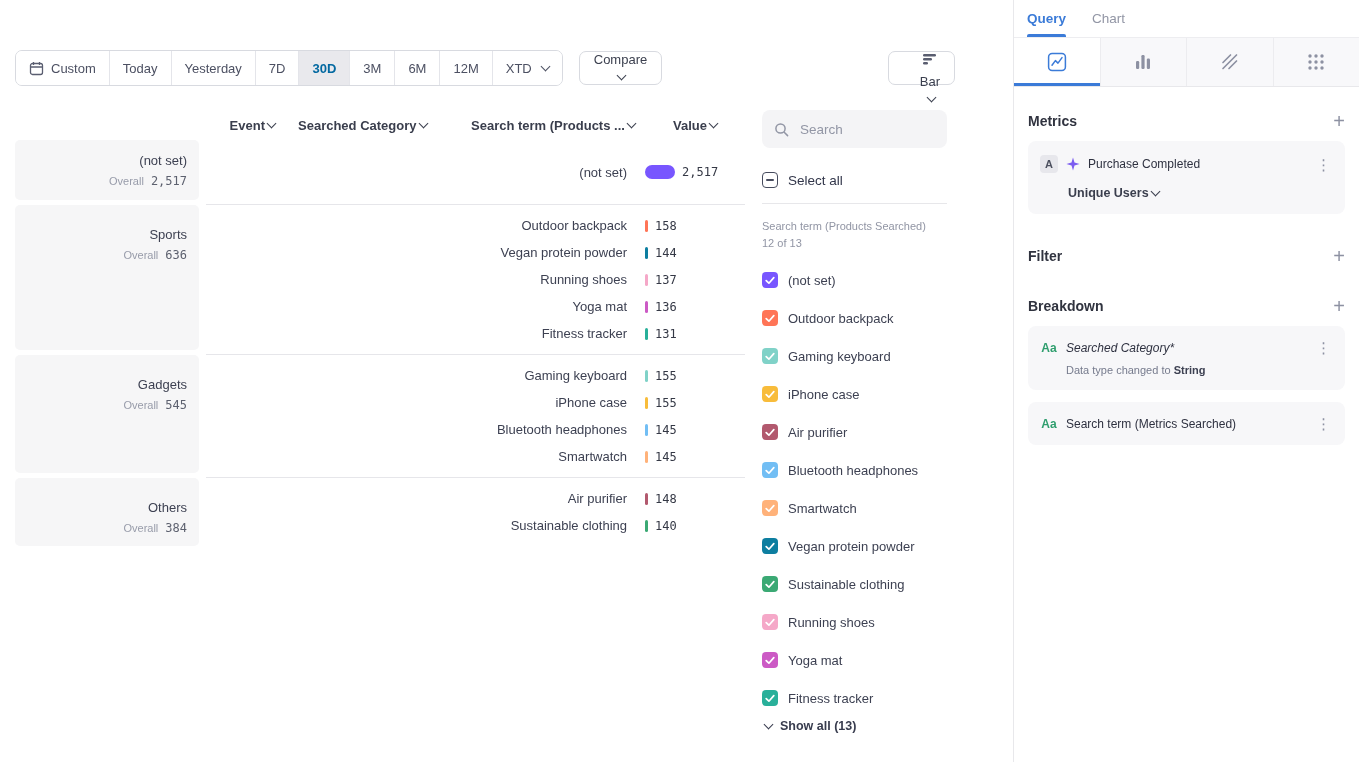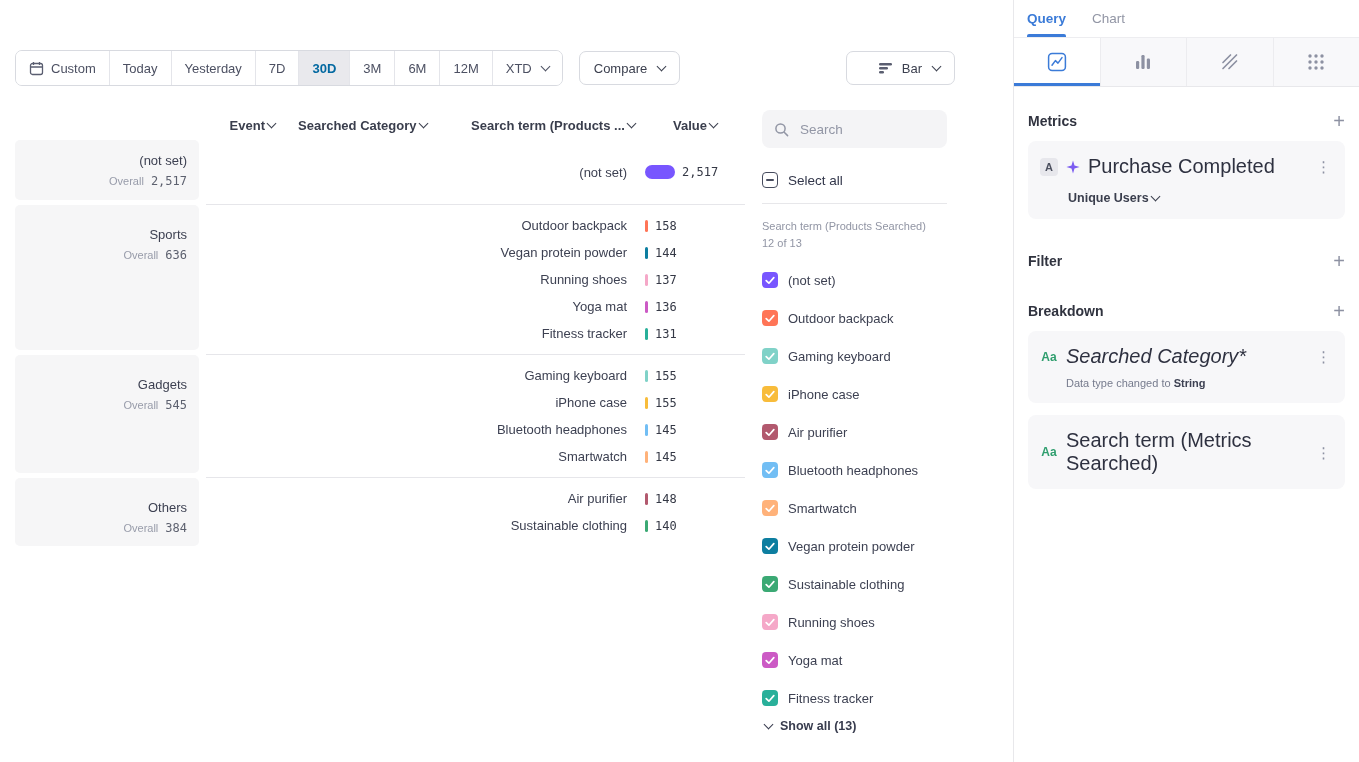--- a/index.html
+++ b/index.html
@@ -7,21 +7,21 @@
   .app{position:relative;width:1359px;height:762px;background:#fff;}
   svg{display:block;}
   .chev{display:inline-block;width:6px;height:6px;border-right:1.6px solid currentColor;border-bottom:1.6px solid currentColor;transform:rotate(45deg);margin:-3px 0 0 3px;flex:none;}
 
   
   .toolbar{position:absolute;top:50px;left:15px;right:404px;display:flex;align-items:center;}
   .seg{display:flex;align-items:stretch;height:34px;border:1px solid #d8dae0;border-radius:7px;background:#fff;overflow:hidden;}
   .seg-btn{display:flex;align-items:center;gap:7px;padding:0 13px;font-size:13px;color:#4c5062;background:#fff;border:none;border-right:1px solid #e4e5ea;cursor:pointer;font-family:inherit;}
   .seg-btn:last-child{border-right:none;}
   .seg-btn.active{background:#e9e9ed;color:#0369a1;font-weight:bold;}
-  .btn{display:flex;align-items:center;gap:8px;height:34px;padding:0 14px;font-size:13px;color:#3c404f;background:#fff;border:1px solid #d8dae0;border-radius:7px;cursor:pointer;font-family:inherit;}
+  .btn{display:flex;align-items:center;gap:8px;height:34px;padding:0 14px;font-size:13px;color:#3c404f;background:#fff;border:1px solid #d8dae0;border-radius:7px;cursor:pointer;font-family:inherit;flex-direction:column;}
   .compare{margin-left:16px;}
   .bar-btn{margin-left:auto;padding-left:31px;}
 
   
   .report{position:absolute;top:110px;left:15px;width:730px;}
   .cols-header{display:flex;height:30px;align-items:center;font-size:13px;font-weight:bold;color:#3a3e4d;}
   .h-event{width:260px;margin-right:8px;display:flex;justify-content:flex-end;align-items:center;padding-right:6px;cursor:pointer;}
   .h-cat{width:160px;margin-right:7px;display:flex;align-items:center;padding-left:9px;cursor:pointer;}
   .h-term{flex:1;display:flex;align-items:center;padding-left:6px;cursor:pointer;}
   .h-value{width:100px;display:flex;align-items:center;justify-content:center;cursor:pointer;}
@@ -73,21 +73,21 @@
   .icon-cell:last-child{border-right:none;}
   .icon-cell.active{background:#fff;color:#3b7bd8;box-shadow:inset 0 -3px 0 #3b7bd8;}
   .sb-body{padding:0 14px;}
   .sb-header{display:flex;align-items:center;justify-content:space-between;margin-top:26px;}
   .sb-header.mt-lg{margin-top:34px;}
   .sb-header .title{font-size:14px;font-weight:bold;color:#30333f;}
   .plus{font-size:20px;font-weight:400;color:#8d91a2;cursor:pointer;line-height:0.8;}
   .card{margin-top:12px;background:#f7f7f9;border-radius:8px;padding:14px 12px;}
   .card-row{display:flex;align-items:center;gap:8px;}
   .badge-a{width:18px;height:18px;background:#e7e7ec;border-radius:4px;display:flex;align-items:center;justify-content:center;font-size:11px;font-weight:bold;color:#4c505f;flex:none;}
-  .card-name{font-size:20px;color:#2e3140;}
+  .card-name{font-size:12px;color:#2e3140;}
   .kebab{margin-left:auto;color:#8d91a2;font-size:15px;cursor:pointer;line-height:1;padding:0 2px;}
   .measure{margin-top:13px;margin-left:28px;display:flex;align-items:center;font-size:12.5px;font-weight:bold;color:#3a3e4d;cursor:pointer;width:max-content;}
   .aa{font-size:12px;font-weight:bold;color:#2f9e6e;flex:none;width:18px;text-align:center;}
   .bd-italic{font-style:italic;}
   .bd-note{margin-top:9px;margin-left:26px;font-size:11px;color:#767b8d;}
   .bd-note b{color:#3d4152;font-weight:bold;}
 </style>
 </head>
 <body>
 

